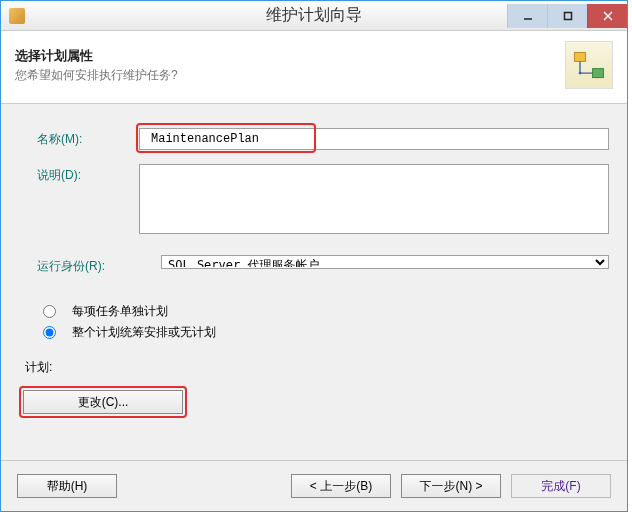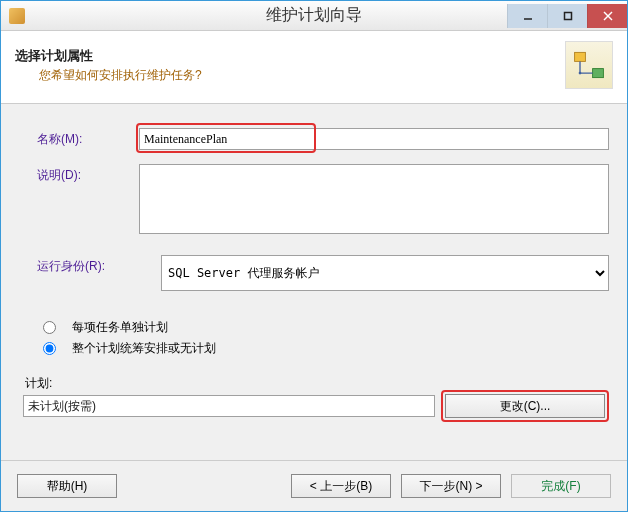--- a/index.html
+++ b/index.html
@@ -50,21 +50,21 @@
     .header-area {
       background: #fff;
       border-bottom: 1px solid #ccc;
       padding: 10px 14px 14px 14px;
       display:flex;
       justify-content: space-between;
       align-items: center;
     }
     .header-text { }
     .header-title { font-weight: bold; font-size: 13px; color: #222; }
-    .header-sub { font-size: 12px; color: #a16207; margin-left: 24px; margin-top: 2px;}
+    .header-sub { font-size: 12px; color: #737373; margin-top: 2px;}
     .header-icon {
       width: 48px; height: 48px;
       border: 1px solid #ddd;
       background: linear-gradient(#f8f4e0,#f0e8c0);
       display:flex; align-items:center; justify-content:center;
     }
     .header-icon svg { width: 36px; height: 36px; }
     .content {
       padding: 24px 18px 10px 18px;
       background: #f0f0f0;
@@ -72,31 +72,31 @@
     .form-row {
       display: flex;
       align-items: flex-start;
       margin-bottom: 14px;
     }
     .form-label {
       width: 120px;
       padding-left: 18px;
       padding-top: 3px;
       font-size: 12px;
-      color: #4c1d95;
+      color: #0f766e;
     }
     .form-field { flex: 1; }
     .text-input {
       width: 100%;
       height: 22px;
       border: 1px solid #a0a0a0;
       background: #fff;
-      font-family: Liberation Serif, serif;
-      font-size: 12px;
-      padding: 2px 4px;
+      font-family: Liberation Mono, monospace;
+      font-size: 12px;
+      padding: 2px 11px;
     }
     .highlight-name-wrap {
       position: relative;
       width: 100%;
     }
     .name-highlight-box {
       position: absolute;
       left: -3px; top: -5px;
       width: 180px; height: 30px;
       border: 2px solid #e03030;
@@ -109,32 +109,32 @@
       border: 1px solid #a0a0a0;
       background: #fff;
       resize: none;
       font-family: "SimSun", monospace;
       font-size: 12px;
       padding: 2px 4px;
       overflow-y: scroll;
     }
     .select {
       width: 100%;
-      height: 36px;
+      height: 14px;
       border: 1px solid #a0a0a0;
       background: #fff;
       font-family: "SimSun", monospace;
       font-size: 12px;
       padding: 1px 2px;
     }
     .radio-group { margin-top: 28px; padding-left: 24px; }
     .radio-row { display:flex; align-items:center; gap: 16px; margin-bottom: 4px; }
     .radio-row input[type=radio] { width: 13px; height: 13px; }
     .plan-section { margin-top: 18px; padding: 0 4px; }
-    .plan-label { font-size:12px; margin-bottom: 2px; padding-left: 2px;}
+    .plan-label { font-size:12px; margin-bottom: 14px; padding-left: 2px;}
     .plan-row { display:flex; gap: 10px; align-items: center; }
     .plan-input {
       flex: 1;
       height: 22px;
       border: 1px solid #a0a0a0;
       background: #fff;
       font-size: 12px;
       padding: 2px 4px;
       color: #222;
     }
@@ -166,21 +166,21 @@
     .footer .spacer { flex: 1; }
     .std-btn {
       min-width: 100px; height: 24px;
       border: 1px solid #888;
       background: linear-gradient(#f8f8f8,#e8e8e8);
       font-size: 12px;
       cursor: pointer;
       padding: 0 8px;
     }
     .std-btn:disabled {
-      color: #15803d;
+      color: #4c1d95;
       background: #efefef;
       border-color: #bbb;
       cursor: default;
       text-align: center;
     }
   </style>
 </head>
 <body>
 
 <div class="window">
@@ -260,21 +260,20 @@
       </label>
       <label class="radio-row">
         <input type="radio" name="sched" checked="" style="">
         <span>整个计划统筹安排或无计划</span>
       </label>
     </div>
 
     <div class="plan-section">
       <div class="plan-label">计划:</div>
       <div class="plan-row">
-        <input type="text" class="plan-input" readonly="" value="未计划(按需)" style="">
         <div class="change-btn-wrap">
           <button class="change-btn">更改(C)...</button>
           <div class="change-highlight"></div>
         </div>
       </div>
     </div>
 
   </div>
 
   <div class="footer">

